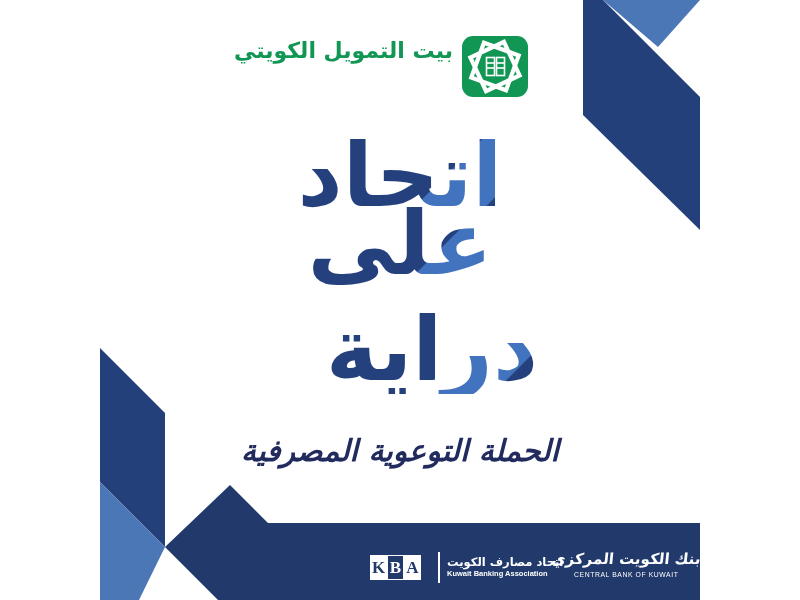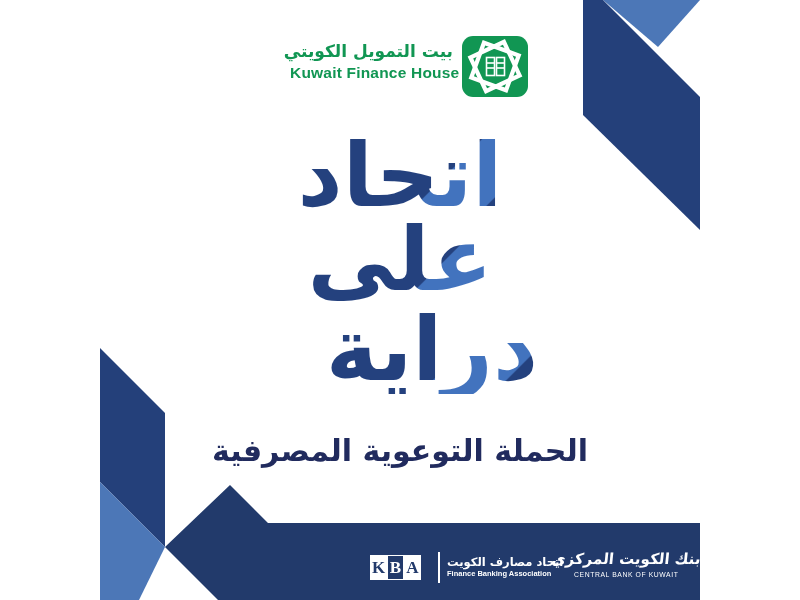--- a/index.html
+++ b/index.html
@@ -12,35 +12,35 @@
     font-family:"DejaVu Sans",sans-serif;
   }
   svg.deco{position:absolute;inset:0;width:800px;height:600px;}
   .p-dark{fill:var(--navy);}
   .p-light{fill:var(--light-blue);}
   .p-bar{fill:var(--bar);}
 
   
   .kfh{position:absolute;top:36px;left:290px;width:240px;display:flex;align-items:flex-start;gap:9px;}
   .kfh-text{width:163px;text-align:center;color:var(--green);margin-top:2px;}
-  .kfh-ar{font-size:17px;font-weight:bold;line-height:26px;direction:rtl;white-space:nowrap;}
+  .kfh-ar{font-size:22px;font-weight:bold;line-height:26px;direction:rtl;white-space:nowrap;}
   .kfh-en{font-size:15.5px;font-weight:bold;line-height:18px;letter-spacing:.2px;white-space:nowrap;
           font-family:"Liberation Sans",sans-serif;}
 
   
   .title-line{
     position:absolute;left:0;width:800px;text-align:center;direction:rtl;
     font-weight:bold;font-size:88px;line-height:1;
     background:linear-gradient(135deg,var(--title-navy) 55%,var(--title-accent) 55.2%,var(--title-accent) 63%,var(--title-navy) 63.2%);
     -webkit-background-clip:text;background-clip:text;color:transparent;
   }
-  .t1{top:132px;} .t2{top:216px;text-decoration:underline;} .t3{top:306px;padding-left:32px;}
+  .t1{top:132px;} .t2{top:200px;text-decoration:underline;} .t3{top:306px;padding-left:32px;}
   .subtitle{
     position:absolute;top:433px;left:0;width:800px;text-align:center;direction:rtl;
-    font-size:30px;font-weight:bold;color:var(--subtitle-navy);
+    font-size:30px;font-weight:bold;color:var(--subtitle-navy);font-style:italic;
   }
 
   
   .footer-content{position:absolute;left:0;top:523px;width:700px;height:77px;}
   .kba{position:absolute;left:370px;top:29px;display:flex;align-items:center;}
   .kba-letter{
     width:17px;height:25px;display:flex;align-items:center;justify-content:center;
     font-family:"Liberation Serif",serif;font-size:17px;font-weight:bold;box-sizing:border-box;
   }
   .kba-white{background:#fff;color:var(--bar);}
@@ -69,21 +69,20 @@
 
     <polygon class="p-dark" points="100,348 165,413 165,547 100,482"></polygon>
     <polygon class="p-light" points="100,482 165,547 139,600 100,600"></polygon>
 
     <polygon class="p-bar" points="230,485 268,523 700,523 700,600 218,600 165,547"></polygon>
   </svg>
 
   <header class="kfh">
     <div class="kfh-text">
       <div class="kfh-ar" dir="rtl">بيت التمويل الكويتي</div>
-      <div class="kfh-en">Kuwait Finance House</div>
     </div>
     <svg width="66" height="61" viewBox="0 0 66 61">
       <rect x="0" y="0" width="66" height="61" rx="11" fill="#119653"></rect>
       <g stroke="#ffffff" stroke-width="4.2" fill="none">
         <rect x="14.5" y="12" width="37" height="37" transform="rotate(20 33 30.5)"></rect>
         <rect x="14.5" y="12" width="37" height="37" transform="rotate(65 33 30.5)"></rect>
       </g>
       <rect x="23" y="20" width="20" height="21" fill="#119653"></rect>
       <g stroke="#ffffff" stroke-width="1.6" fill="none">
         <rect x="24.5" y="21.5" width="8" height="18"></rect>
@@ -104,21 +103,21 @@
   </main>
 
   <footer class="footer-content">
     <div class="kba">
       <span class="kba-letter kba-white">K</span>
       <span class="kba-letter kba-outline">B</span>
       <span class="kba-letter kba-white">A</span>
       <span class="kba-divider"></span>
       <span class="kba-textcol">
         <span class="kba-ar" dir="rtl">اتحاد مصارف الكويت</span>
-        <span class="kba-en">Finance Banking Association</span>
+        <span class="kba-en">Kuwait Banking Association</span>
       </span>
     </div>
 
     <div class="cbk">
       <span class="cbk-textcol">
         <span class="cbk-ar" dir="rtl">بنك الكويت المركزي</span>
         <span class="cbk-en">CENTRAL BANK OF KUWAIT</span>
       </span>
       <svg width="40" height="40" viewBox="0 0 40 40">
         <circle cx="20" cy="20" r="18.5" fill="none" stroke="#ffffff" stroke-width="1.4"></circle>

